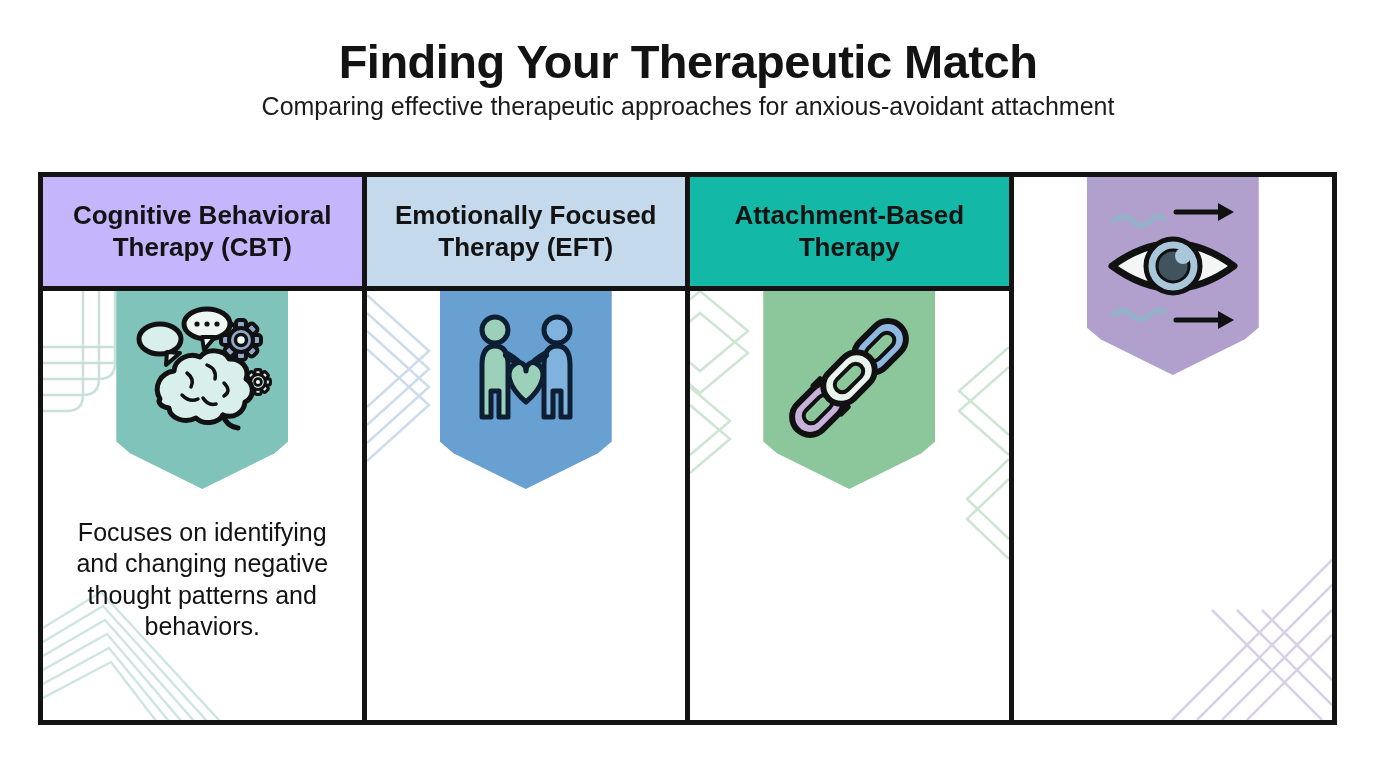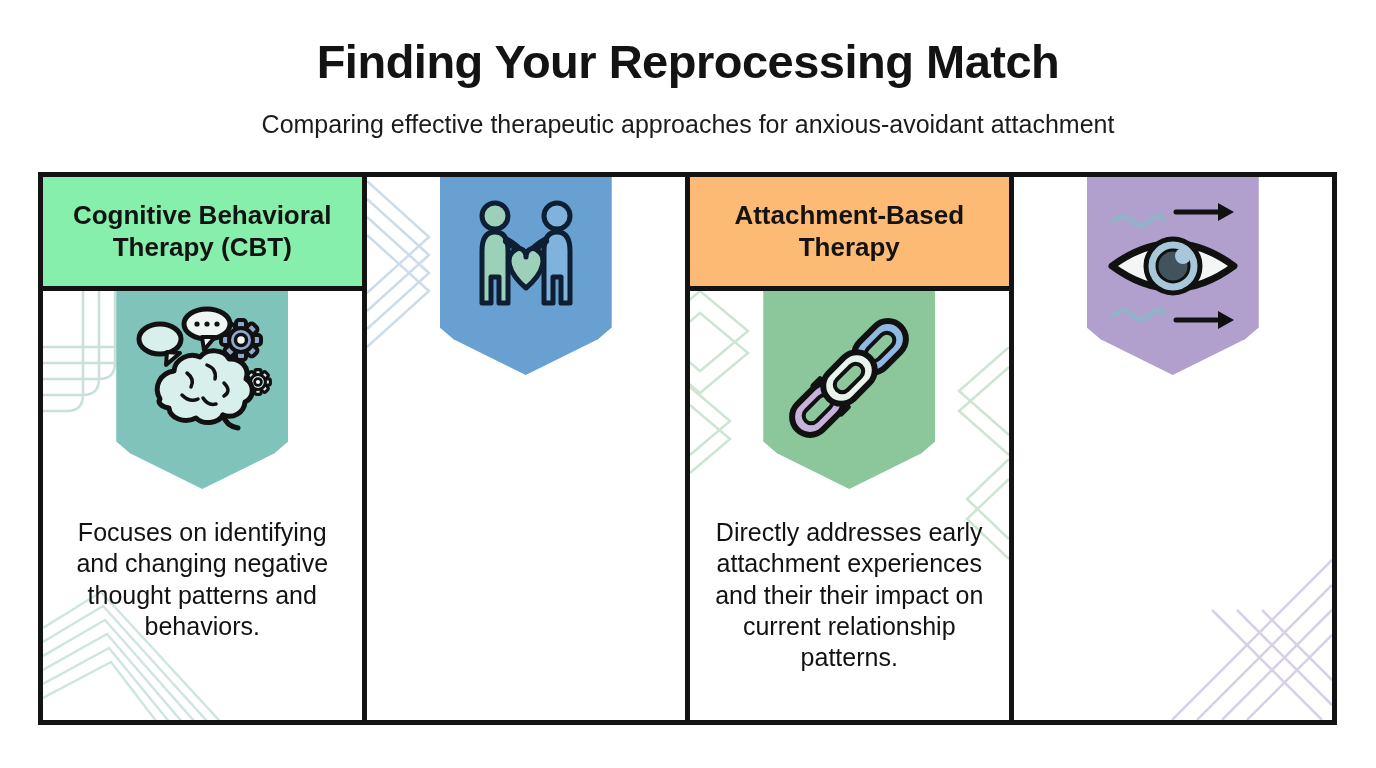--- a/index.html
+++ b/index.html
@@ -1,34 +1,34 @@
 <!DOCTYPE html>
 <html><head>
 <meta charset="utf-8">
 <style>
   * { margin:0; padding:0; box-sizing:border-box; }
   html,body { width:1376px; height:768px; background:#ffffff;
     font-family:"Liberation Sans", sans-serif; color:#131313; overflow:hidden; position:relative; }
 
   .page-title { position:absolute; top:34px; left:0; width:1376px; text-align:center;
     font-size:47px; font-weight:800; letter-spacing:-0.5px; color:#131313; }
-  .page-subtitle { position:absolute; top:110px; left:0; width:1376px; text-align:center;
+  .page-subtitle { position:absolute; top:92px; left:0; width:1376px; text-align:center;
     font-size:25px; font-weight:400; color:#1b1b1b; }
 
   .compare-table { position:absolute; left:38px; top:172px; width:1299px; height:553px;
     display:flex; border:5px solid #131313; background:#fff; }
   .col { flex:1 1 0; display:flex; flex-direction:column; border-left:5px solid #131313; min-width:0; }
   .col:first-child { border-left:none; }
 
   .col-header { height:114px; border-bottom:5px solid #131313;
     display:flex; align-items:center; justify-content:center; text-align:center;
     font-size:26px; font-weight:700; line-height:1.22; padding:0 14px; }
-  .hdr-cbt  { background:#86efac; }
+  .hdr-cbt  { background:#c4b5fd; }
   .hdr-eft  { background:#c5d9ec; }
-  .hdr-abt  { background:#fdba74;text-align:center; }
+  .hdr-abt  { background:#14b8a6;text-align:center; }
   .hdr-emdr { background:#e2dceb; }
 
   .col-body { position:relative; flex:1 1 auto; background:#fff; overflow:hidden; }
 
   .shield { position:absolute; top:0; left:50%; transform:translateX(-50%);
     width:172px; height:198px;
     clip-path:polygon(0 0, 100% 0, 100% 76%, 92% 82%, 50% 100%, 8% 82%, 0 76%); }
   .shield-cbt  { background:#7fc3bb; }
   .shield-eft  { background:#68a0d2; }
   .shield-abt  { background:#8bc79b; }
@@ -37,21 +37,21 @@
   .shield svg { position:absolute; top:12px; left:50%; transform:translateX(-50%); }
 
   .col-desc { position:absolute; top:226px; left:0; right:0; padding:0 12px;
     text-align:center; font-size:25px; font-weight:500; line-height:1.25; color:#121212; }
 
   .deco { position:absolute; pointer-events:none; }
 </style>
 </head>
 <body>
 
-<div class="page-title">Finding Your Reprocessing Match</div>
+<div class="page-title">Finding Your Therapeutic Match</div>
 <div class="page-subtitle">Comparing effective therapeutic approaches for anxious-avoidant attachment</div>
 
 <div class="compare-table">
 
   <div class="col">
     <div class="col-header hdr-cbt">Cognitive Behavioral Therapy (CBT)</div>
     <div class="col-body">
 
       <svg class="deco" style="left:0;top:0" width="135" height="130">
         <g stroke="#c9e0dc" stroke-width="2.5" fill="none">
@@ -114,20 +114,21 @@
             <path d="M76,95 q5,8 13,6"></path>
           </g>
           <path d="M96,112 q3,11 15,13" stroke="#111" stroke-width="5" fill="none" stroke-linecap="round"></path>
         </svg>
       </div>
       <div class="col-desc">Focuses on identifying and changing negative thought patterns and behaviors.</div>
     </div>
   </div>
 
   <div class="col">
+    <div class="col-header hdr-eft">Emotionally Focused Therapy (EFT)</div>
     <div class="col-body">
       <svg class="deco" style="left:0;top:4px" width="80" height="170">
         <g stroke="#cddcec" stroke-width="2.5" fill="none">
           <path d="M0,0 L62,56 L0,112"></path>
           <path d="M0,18 L62,74 L0,130"></path>
           <path d="M0,36 L62,92 L0,148"></path>
           <path d="M0,54 L62,110 L0,166"></path>
         </g>
       </svg>
       <div class="shield shield-eft">
@@ -184,21 +185,20 @@
               <rect x="-29" y="-18" width="58" height="36" rx="18" fill="#e9f5ec" stroke="#111" stroke-width="6"></rect>
               <rect x="-17" y="-7.5" width="34" height="15" rx="7.5" fill="#8bc79b" stroke="#111" stroke-width="4"></rect>
             </g>
             <g stroke="#111" stroke-width="5" stroke-linecap="round">
               <line x1="44" y1="55" x2="54" y2="55"></line>
               <line x1="44" y1="95" x2="54" y2="95"></line>
             </g>
           </g>
         </svg>
       </div>
-      <div class="col-desc">Directly addresses early attachment experiences and their their impact on current relationship patterns.</div>
     </div>
   </div>
 
   <div class="col">
     <div class="col-body">
       <svg class="deco" style="right:0;bottom:0" width="190" height="170">
         <g stroke="#d7d0e6" stroke-width="2.5" fill="none">
           <path d="M30,170 L190,10"></path>
           <path d="M55,170 L190,35"></path>
           <path d="M80,170 L190,60"></path>

